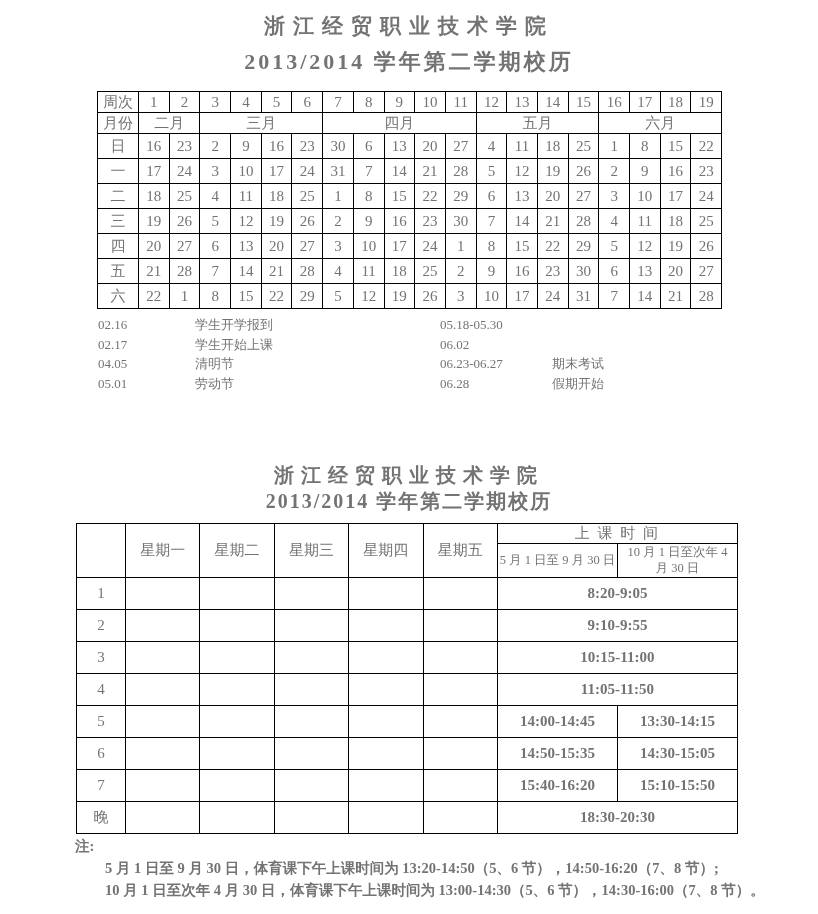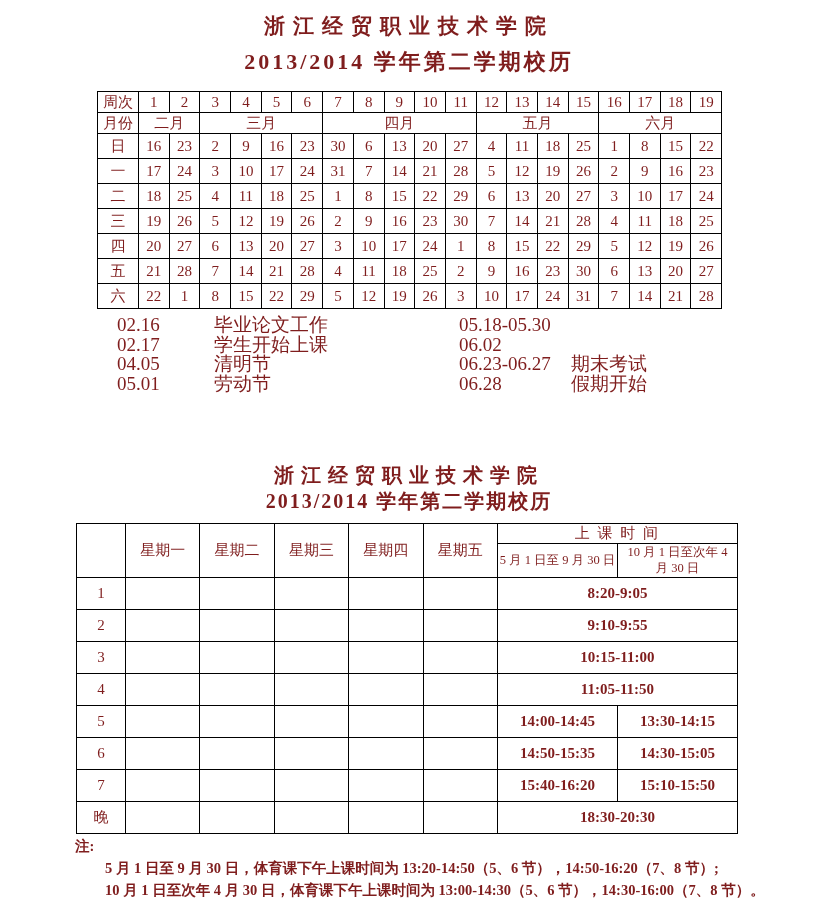--- a/index.html
+++ b/index.html
@@ -1,34 +1,34 @@
 <!DOCTYPE html>
 <html><head>
 <meta charset="utf-8">
 <style>
   *{box-sizing:border-box;margin:0;padding:0}
   html,body{background:#fff}
   .page{
     position:relative;width:818px;height:914px;background:#ffffff;
-    font-family:"Liberation Serif","DejaVu Serif",serif;color:#7f1d1d;overflow:hidden;
+    font-family:"Liberation Serif","DejaVu Serif",serif;color:#737373;overflow:hidden;
   }
   .doc-title{position:absolute;left:0;width:100%;text-align:center;font-weight:bold;white-space:nowrap}
   #t1{top:12px;font-size:21px;letter-spacing:8px}
   #t2{top:47px;font-size:22px;letter-spacing:3px}
   #t3{top:462px;font-size:20px;letter-spacing:7px}
   #t4{top:488px;font-size:20px;letter-spacing:2px}
 
   
   #cal{position:absolute;left:97px;top:91px;border-collapse:collapse;table-layout:fixed;width:625px}
   #cal td{border:1px solid #000;text-align:center;vertical-align:middle;font-size:15px;padding:0;height:25px;overflow:hidden}
   #cal tr.hdr td{height:21px}
   #cal td.rowlabel{width:41px}
 
   
-  #events{position:absolute;left:117px;top:315px;font-size:19px;line-height:19.5px}
+  #events{position:absolute;left:98px;top:315px;font-size:13px;line-height:19.5px}
   .event-row{display:grid;grid-template-columns:97px 245px 112px auto;white-space:nowrap}
 
   
   #sch{position:absolute;left:76px;top:523px;border-collapse:collapse;table-layout:fixed;width:661px}
   #sch th,#sch td{border:1px solid #000;text-align:center;vertical-align:middle;padding:0;overflow:hidden}
   #sch thead th{font-weight:normal;font-size:15px}
   #sch tr.toprow th{height:20px}
   #sch th.timehdr{letter-spacing:2px}
   #sch tr.subrow th{height:34px;font-size:12.5px;line-height:1.25;padding:0 2px}
   #sch tr.subrow th:first-child{white-space:nowrap;padding:0}
@@ -254,21 +254,21 @@
           <td>14</td>
           <td>21</td>
           <td>28</td>
         </tr>
       </tbody>
   </table>
 
   <div id="events">
       <div class="event-row">
         <div>02.16</div>
-        <div>毕业论文工作</div>
+        <div>学生开学报到</div>
         <div>05.18-05.30</div>
       </div>
       <div class="event-row">
         <div>02.17</div>
         <div>学生开始上课</div>
         <div>06.02</div>
       </div>
       <div class="event-row">
         <div>04.05</div>
         <div>清明节</div>

